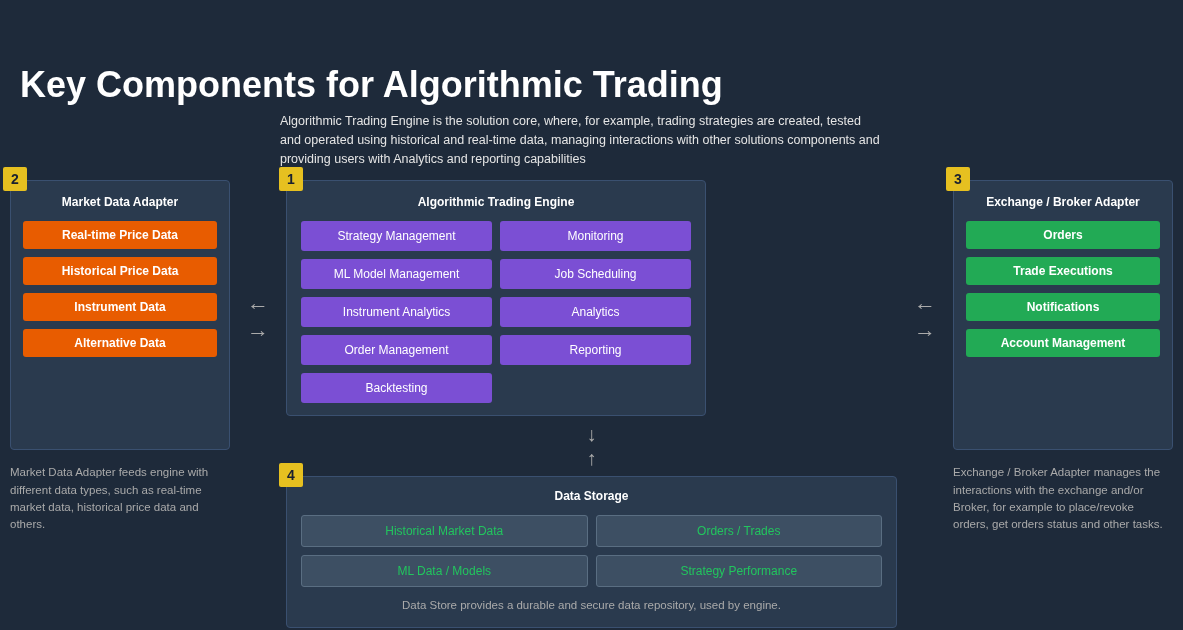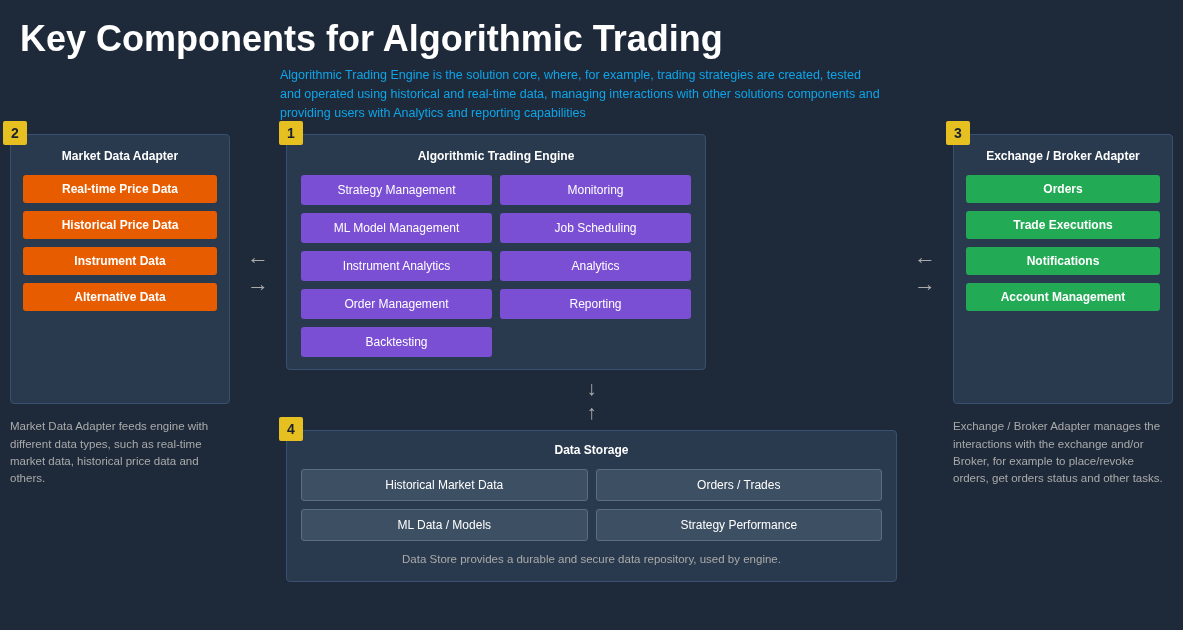--- a/index.html
+++ b/index.html
@@ -10,24 +10,25 @@
       width: 1183px;
       min-height: 630px;
       overflow: hidden;
       position: relative;
     }
     .page-title {
       font-size: 36px;
       font-weight: bold;
       color: #ffffff;
       padding: 18px 37px 6px 20px;
+      margin-top: 46px;
     }
     .description {
       font-size: 12.5px;
-      color: #0ea5e9;
+      color: #e5e5e5;
       padding: 0 20px 12px 280px;
       line-height: 1.5;
       max-width: 900px;
     }
     .main-layout {
       display: flex;
       flex-direction: row;
       align-items: flex-start;
       padding: 0 10px;
       gap: 10px;
@@ -130,21 +131,21 @@
       padding: 12px 14px 12px 14px;
       position: relative;
     }
     .storage-grid {
       display: grid;
       grid-template-columns: 1fr 1fr;
       gap: 8px;
     }
     .gray-btn {
       background-color: #3d4f63;
-      color: #ffffff;
+      color: #22c55e;
       font-size: 12px;
       text-align: center;
       padding: 8px 6px;
       border-radius: 3px;
       cursor: default;
       border: 1px solid #5a6e82;
     }
     .storage-footnote {
       font-size: 11.5px;
       color: #aaaaaa;

